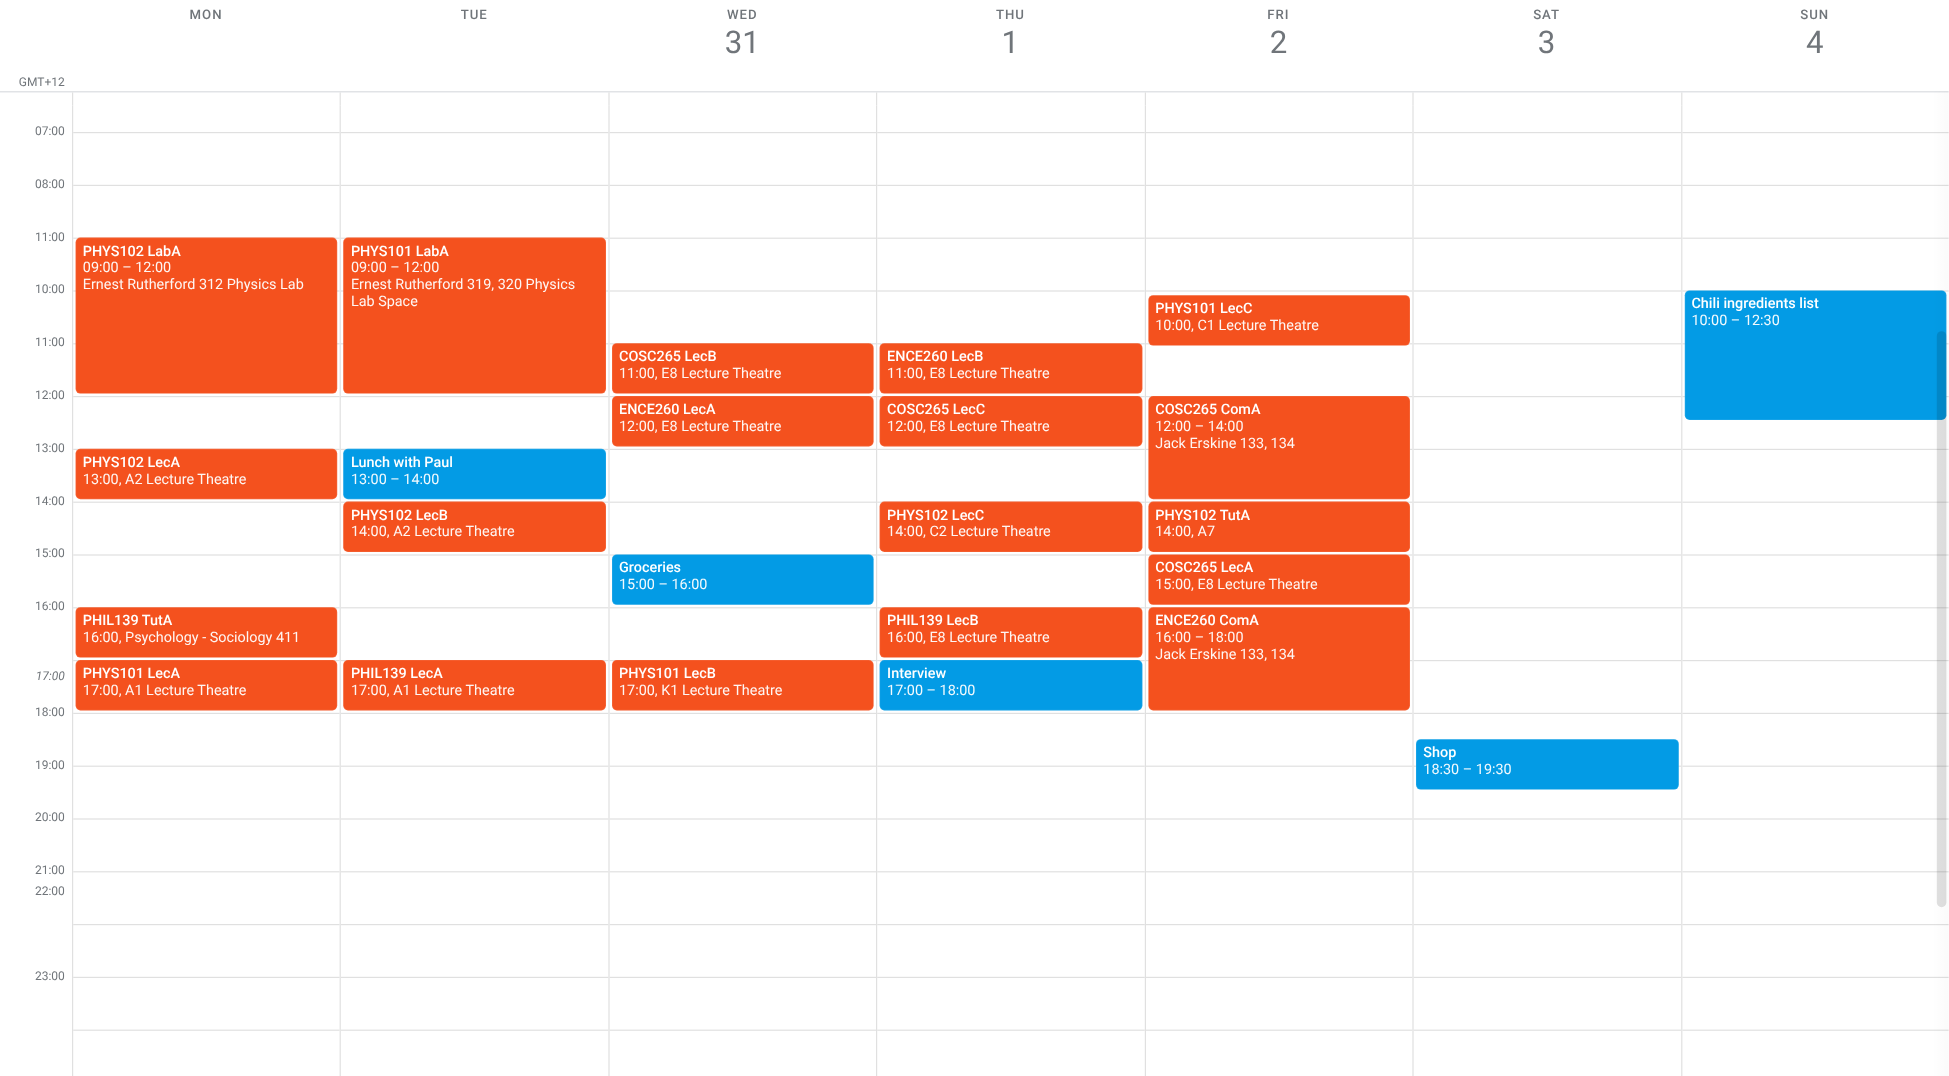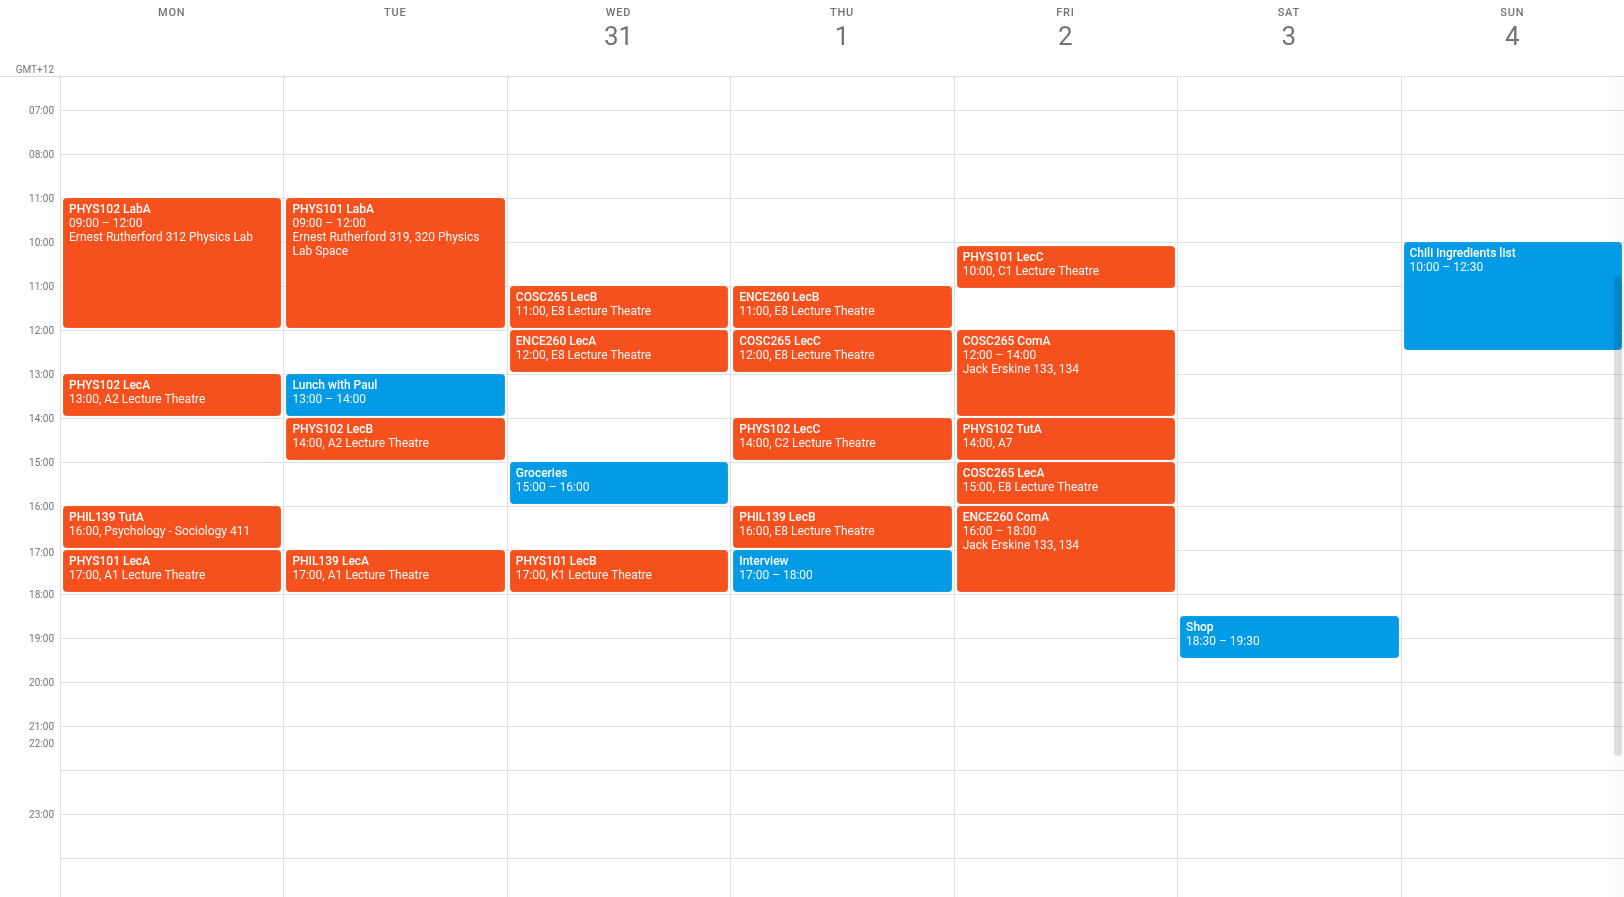--- a/index.html
+++ b/index.html
@@ -183,21 +183,21 @@
         <span class="hour-label" style="top: 22px;">07:00</span>
         <span class="hour-label" style="top: 66px;">08:00</span>
         <span class="hour-label" style="top: 110px;">11:00</span>
         <span class="hour-label" style="top: 154px;">10:00</span>
         <span class="hour-label" style="top: 198px;">11:00</span>
         <span class="hour-label" style="top: 242px;">12:00</span>
         <span class="hour-label" style="top: 286px;">13:00</span>
         <span class="hour-label" style="top: 330px;">14:00</span>
         <span class="hour-label" style="top: 374px;">15:00</span>
         <span class="hour-label" style="top: 418px;">16:00</span>
-        <span class="hour-label" style="top: 464px;">17:00</span>
+        <span class="hour-label" style="top: 476px; font-style: italic;">17:00</span>
         <span class="hour-label" style="top: 506px;">18:00</span>
         <span class="hour-label" style="top: 550px;">19:00</span>
         <span class="hour-label" style="top: 594px;">20:00</span>
         <span class="hour-label" style="top: 638px;">21:00</span>
         <span class="hour-label" style="top: 655px;">22:00</span>
         <span class="hour-label" style="top: 726px;">23:00</span>
       </div>
     <div class="days-wrap" id="days-wrap">
         <div class="day-col">
           <div class="hour-line" style="top: 22px;"></div>

